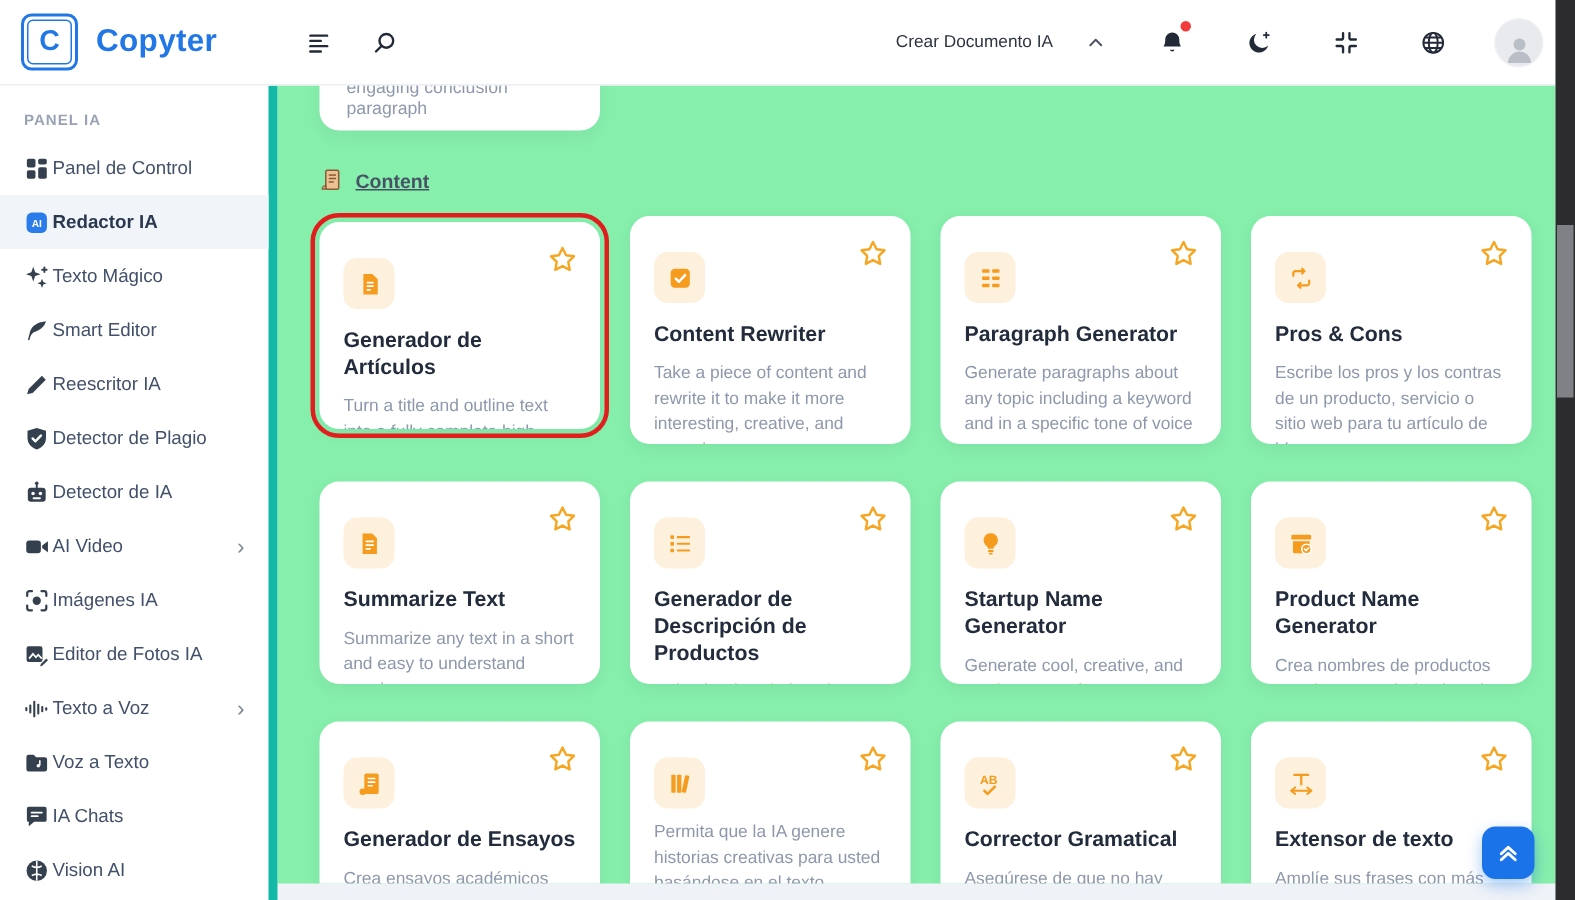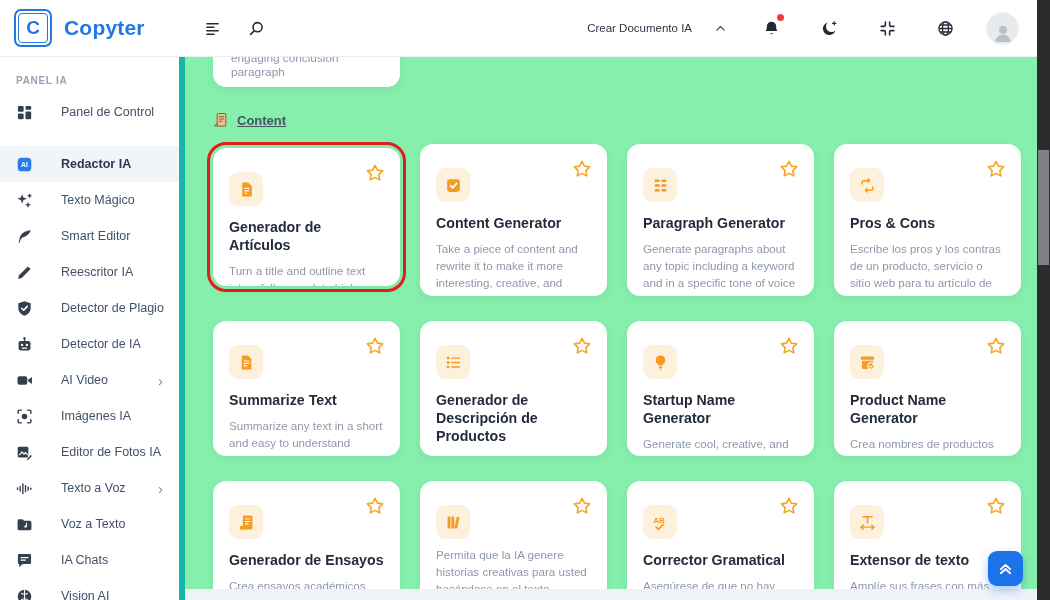--- a/index.html
+++ b/index.html
@@ -13,39 +13,39 @@
   .logo-box { width:38px; height:38px; border:2px solid #2277e6; border-radius:7px; padding:2px; }
   .logo-box-inner { width:100%; height:100%; border:1.6px solid #2277e6; border-radius:4px;
                     display:flex; align-items:center; justify-content:center;
                     color:#2277e6; font-size:19px; font-weight:800; }
   .brand-name { color:#2277e6; font-size:21px; font-weight:800; letter-spacing:.2px; }
   .hbtn { width:34px; height:34px; display:flex; align-items:center; justify-content:center;
           color:#222a38; cursor:pointer; border-radius:8px; position:relative; }
   .hbtn svg { width:17px; height:17px; }
   .hbtn.menu { margin-left:10px; }
   .hbtn.search { margin-left:10px; }
-  .header-right { margin-left:auto; display:flex; align-items:center; gap:24px; padding-right:18px; }
+  .header-right { margin-left:auto; display:flex; align-items:center; gap:24px; padding-right:8px; }
   .create-doc { font-size:11.5px; color:#2c3442; cursor:pointer; }
   .chev-up { width:16px; height:16px; color:#4a5361; cursor:pointer; margin-left:-6px; }
   .chev-up svg { width:13px; height:13px; }
   .badge-dot { position:absolute; top:3px; right:4px; width:7px; height:7px; border-radius:50%;
                background:#f23b3b; }
   .avatar { width:33px; height:33px; border-radius:50%; background:#e8eaee; display:flex;
             align-items:flex-end; justify-content:center; overflow:hidden; cursor:pointer;
             border:1px solid #f0f1f4; }
   .avatar svg { width:22px; height:22px; color:#b9bec7; }
 
   
   .sidebar { position:absolute; top:57px; left:0; width:185px; height:543px; background:#fff;
              border-right:6px solid #14b8a6; z-index:5; }
   .side-section-label { margin:18px 0 8px 16px; font-size:10px; font-weight:700;
                         letter-spacing:.7px; color:#99a2b3; }
-  .side-item { height:36px; display:flex; align-items:center; gap:28px; padding:0 16px;
+  .side-item { height:36px; display:flex; align-items:center; gap:2px; padding:0 16px;
                cursor:pointer; }
-  .side-item.active { background:#f1f5fa;margin-top:16px; }
+  .side-item.active { background:#f1f5fa; }
   .side-item .sicon { width:17px; height:17px; color:#35404f; flex:0 0 auto; display:flex; }
   .side-item .sicon svg { width:17px; height:17px; }
   .side-label { font-size:12.5px; color:#42506a; font-weight:500; white-space:nowrap; }
   .side-item.active .side-label { color:#2b3950; font-weight:600; }
   .side-chevron { margin-left:auto; color:#7c8798; font-size:15px; line-height:1; }
 
   
   .main { position:absolute; top:46px; left:185px; width:852px; height:543px;
           background:#86efac; overflow:hidden; }
   .partial-card { position:absolute; top:0; width:187px; height:41px; background:#fff;
@@ -335,21 +335,21 @@
       <article class="card">
         <div class="icon-box">
           <svg viewBox="0 0 16 16" fill="currentColor">
             <rect x="2" y="2" width="12" height="12" rx="2.6"></rect>
             <path d="M5.2 8.2l2 2 3.8-4.2" stroke="#fff" stroke-width="1.6" fill="none" stroke-linecap="round" stroke-linejoin="round"></path>
           </svg>
         </div>
         <span class="card-star"><svg viewBox="0 0 16 16" fill="currentColor">
             <path d="M8 1.9l1.9 3.8 4.2.6-3 3 .7 4.2L8 11.5l-3.8 2 .7-4.2-3-3 4.2-.6z" fill="none" stroke="currentColor" stroke-width="1.3" stroke-linejoin="round"></path>
           </svg></span>
-        <h3 class="card-title">Content Generator</h3>
+        <h3 class="card-title">Content Rewriter</h3>
         <p class="card-desc">Take a piece of content and rewrite it to make it more interesting, creative, and engaging</p>
       </article>
       <article class="card">
         <div class="icon-box">
           <svg viewBox="0 0 16 16" fill="currentColor">
             <rect x="2.6" y="2.4" width="4.6" height="2.2" rx=".5"></rect>
             <rect x="8.9" y="2.4" width="4.6" height="2.2" rx=".5"></rect>
             <rect x="2.6" y="6.9" width="4.6" height="2.2" rx=".5"></rect>
             <rect x="8.9" y="6.9" width="4.6" height="2.2" rx=".5"></rect>
             <rect x="2.6" y="11.4" width="4.6" height="2.2" rx=".5"></rect>

